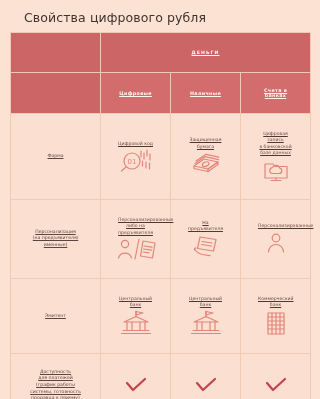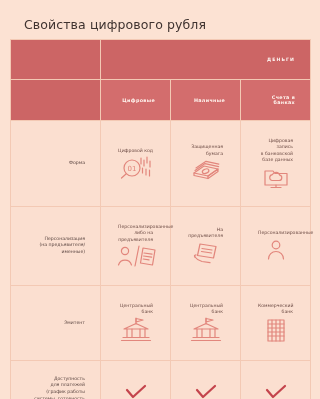--- a/index.html
+++ b/index.html
@@ -6,29 +6,29 @@
   body{
     width:320px;height:399px;
     background:#fce2d3;
     font-family:"DejaVu Sans","Liberation Sans",sans-serif;
     color:#4a3a34;
     overflow:hidden;
   }
   .page{width:320px;height:399px;position:relative;box-sizing:border-box;padding:0 10px;}
   .title{
     font-size:12.5px;color:#3f3330;letter-spacing:.1px;
-    padding:10px 0 7px 14px;font-weight:400;margin-top:7px;
+    padding:10px 0 7px 14px;font-weight:400;
   }
   table.grid{
     width:300px;border-collapse:collapse;table-layout:fixed;
     background:#fbdfd0;
   }
   table.grid td,table.grid th{
     border:0.6px solid #f3c9b4;
-    vertical-align:middle;text-align:right;padding:15px;
+    vertical-align:middle;text-align:center;padding:15px;text-decoration:underline;
   }
   .hdr-main{
     background:#cc6565;color:#fff8f4;
     font-size:4.6px;letter-spacing:1.1px;font-weight:700;
     height:9px;text-transform:uppercase;border-color:#cc6565;
   }
   .hdr-blank{background:#cc6565;border-color:#cc6565;}
   .hdr-sub{
     background:#d36d6d;color:#fff4ee;
     font-size:4.8px;letter-spacing:.35px;height:9px;

